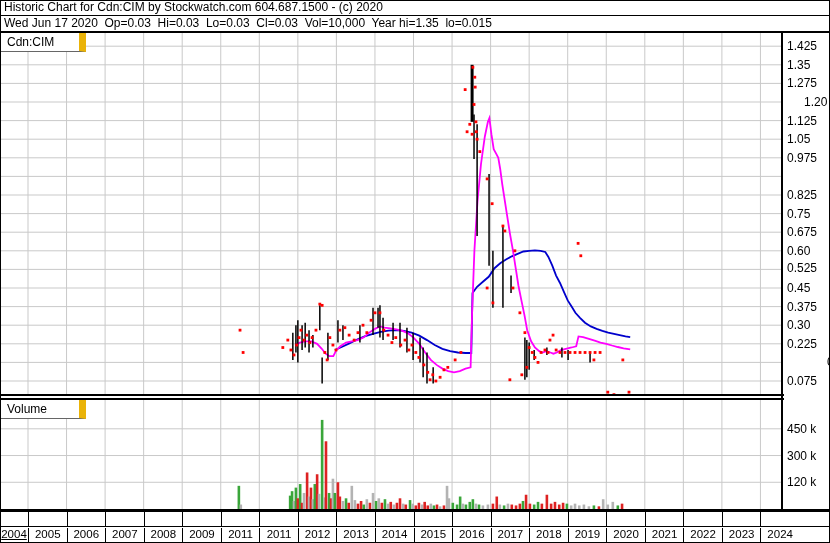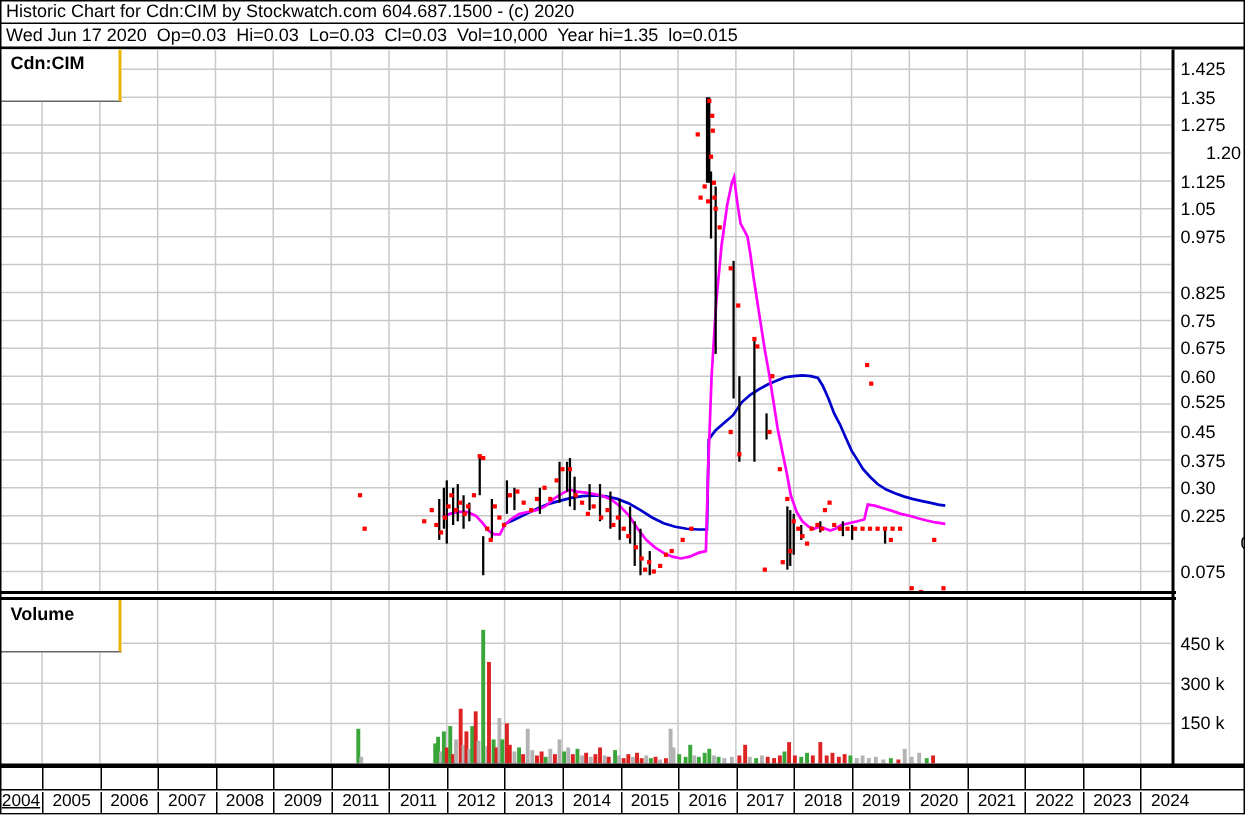--- a/index.html
+++ b/index.html
@@ -8,21 +8,21 @@
   .titleline{position:absolute;left:0;width:830px;padding-left:4px;font-size:12px;color:#000;white-space:pre;overflow:hidden;}
   .t1{top:0;height:15px;line-height:15px;border-bottom:1px solid #000;}
   .t2{top:16px;height:15px;line-height:15px;}
   .chart-topline{position:absolute;left:0;top:31px;width:830px;height:2px;background:#000;}
   .panel{position:absolute;left:0;background:#fff;}
   .price-panel{top:33px;width:782px;height:361px;}
   .vol-panel{top:400px;width:782px;height:109px;}
   .plot-right-border{position:absolute;left:781px;top:33px;width:2px;height:479px;background:#000;}
   .sep1{position:absolute;left:0;top:394px;width:784px;height:2px;background:#000;}
   .sep2{position:absolute;left:0;top:398px;width:784px;height:2px;background:#000;}
-  .corner-label{position:absolute;background:#fff;border-right:2px solid #eab308;border-bottom:1px solid #666;font-size:12px;color:#000;padding:2px 6px 18px 7px;z-index:5;min-width:66px;font-weight:bold;}
+  .corner-label{position:absolute;background:#fff;border-right:7px solid #eab308;border-bottom:1px solid #666;font-size:12px;color:#000;padding:2px 6px 2px 7px;z-index:5;min-width:66px;}
   .cl-price{left:0;top:33px;}
   .cl-vol{left:0;top:400px;}
   .axis-label{position:absolute;font-size:12px;color:#000;white-space:nowrap;}
   .baseline{position:absolute;left:0;top:509px;width:830px;height:3px;background:#000;}
   .tick-row{position:absolute;left:0;top:512px;width:830px;height:15px;border-bottom:1px solid #000;background:#fff;box-sizing:border-box;}
   .tick-row .vline{position:absolute;top:0;width:1px;height:14px;background:#000;}
   .year-row{position:absolute;left:0;top:528px;width:830px;height:14px;background:#fff;}
   .year-cell{position:absolute;top:0;height:14px;line-height:13px;font-size:11.5px;text-align:center;color:#000;box-sizing:border-box;border-left:1px solid #000;overflow:hidden;}
   .year-cell.first{border-left:none;text-decoration:underline;}
   svg{position:absolute;left:0;top:0;}
@@ -380,21 +380,21 @@
       <div class="axis-label" style="left: 787px; top: 281px;">0.45</div>
       <div class="axis-label" style="left: 787px; top: 299.6px;">0.375</div>
       <div class="axis-label" style="left: 787px; top: 318.2px;">0.30</div>
       <div class="axis-label" style="left: 787px; top: 336.8px;">0.225</div>
       <div class="axis-label" style="left: 827px; top: 355.4px;">0.15</div>
       <div class="axis-label" style="left: 787px; top: 374px;">0.075</div>
     </div>
   <div id="volAxis">
       <div class="axis-label" style="left: 787px; top: 421.81px;">450 k</div>
       <div class="axis-label" style="left: 787px; top: 448.54px;">300 k</div>
-      <div class="axis-label" style="left: 787px; top: 475.27px;">150 k</div>
+      <div class="axis-label" style="left: 787px; top: 475.27px;">120 k</div>
     </div>
 
   <div class="baseline"></div>
   <div class="tick-row" id="tickRow">
       <div class="vline" style="left: 28px;"></div>
       <div class="vline" style="left: 66.5px;"></div>
       <div class="vline" style="left: 105.1px;"></div>
       <div class="vline" style="left: 143.6px;"></div>
       <div class="vline" style="left: 182.2px;"></div>
       <div class="vline" style="left: 220.8px;"></div>

